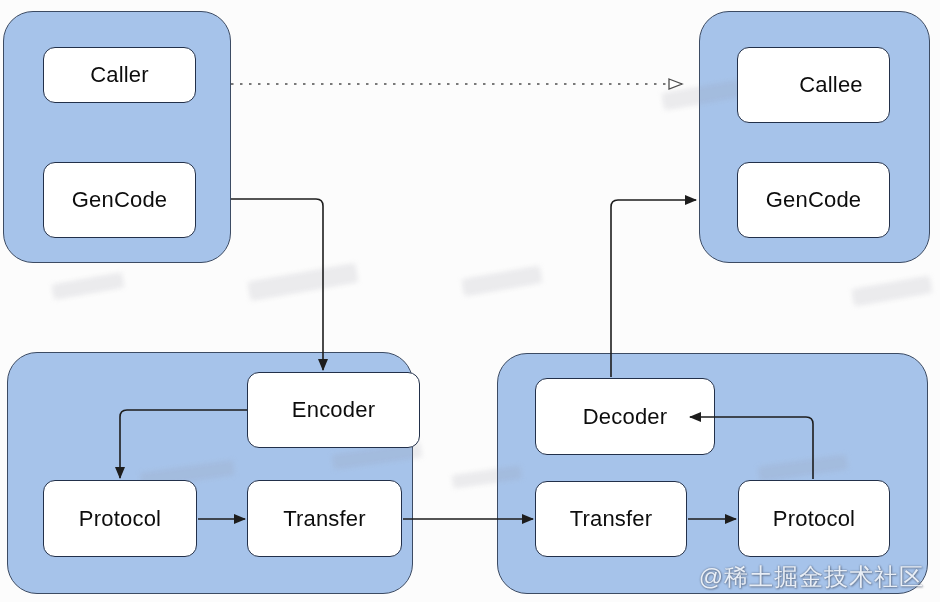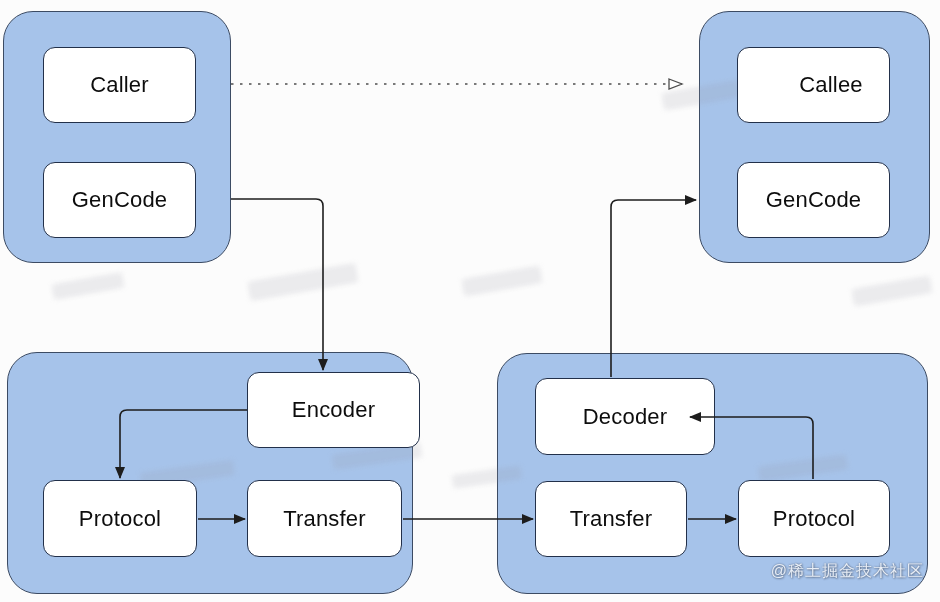--- a/index.html
+++ b/index.html
@@ -43,21 +43,21 @@
   .smudge{
     position:absolute;
     background:rgba(150,152,162,0.16);
     filter:blur(2.5px);
     border-radius:4px;
     pointer-events:none;
   }
   .brand-watermark{
     position:absolute;
     right:16px;top:561px;
-    font-size:16px;
+    font-size:24px;
     color:var(--watermark);
     opacity:0.85;
     text-shadow:0 0 2px rgba(70,82,104,0.95), 1px 1px 2px rgba(70,82,104,0.65);
     letter-spacing:1px;
   }
 </style>
 </head>
 <body>
 
 <div class="container" style="left:3px;top:11px;width:228px;height:252px;"></div>
@@ -71,21 +71,21 @@
 <div class="smudge" style="left:52px;top:278px;width:72px;height:16px;transform:rotate(-10deg);"></div>
 <div class="smudge" style="left:248px;top:272px;width:110px;height:20px;transform:rotate(-10deg);"></div>
 <div class="smudge" style="left:462px;top:272px;width:80px;height:18px;transform:rotate(-10deg);"></div>
 <div class="smudge" style="left:662px;top:86px;width:80px;height:18px;transform:rotate(-10deg);"></div>
 <div class="smudge" style="left:852px;top:282px;width:80px;height:18px;transform:rotate(-10deg);"></div>
 <div class="smudge" style="left:332px;top:448px;width:90px;height:16px;transform:rotate(-8deg);"></div>
 <div class="smudge" style="left:140px;top:466px;width:95px;height:16px;transform:rotate(-8deg);"></div>
 <div class="smudge" style="left:452px;top:470px;width:70px;height:14px;transform:rotate(-8deg);"></div>
 <div class="smudge" style="left:758px;top:460px;width:90px;height:16px;transform:rotate(-8deg);"></div>
 
-<div class="node" style="left:43px;top:47px;width:153px;height:76px;">
+<div class="node" style="left:43px;top:47px;width:153px;height:56px;">
     <span>Caller</span>
   </div>
 
 <div class="node" style="left:43px;top:162px;width:153px;height:76px;">
     <span>GenCode</span>
   </div>
 
 <div class="node" style="left:737px;top:47px;width:153px;height:76px;padding-left:35px;">
     <span>Callee</span>
   </div>

